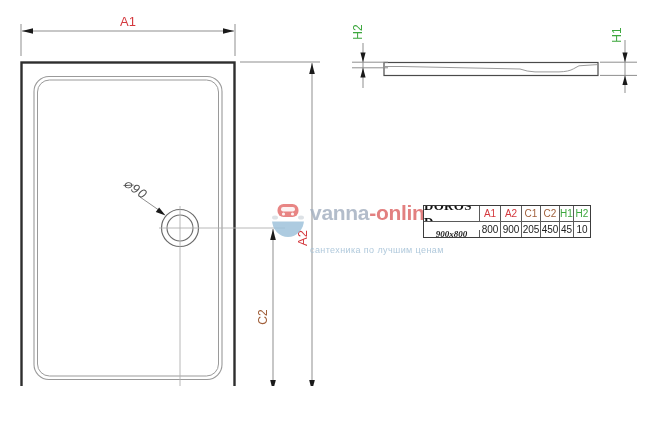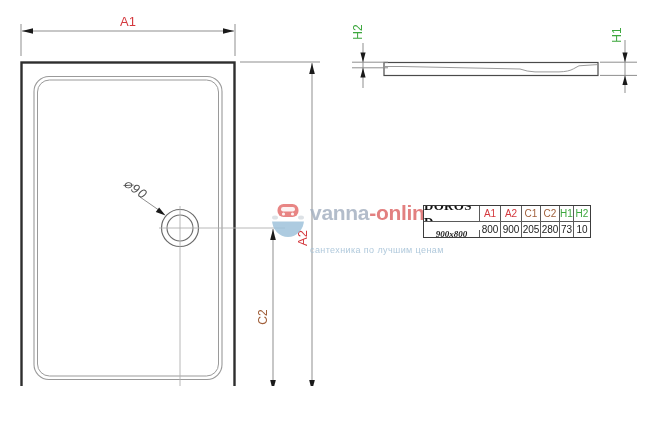--- a/index.html
+++ b/index.html
@@ -147,18 +147,18 @@
     <div class="cell" style="color: rgb(212, 56, 61);">A2</div>
     <div class="cell" style="color: rgb(160, 95, 58);">C1</div>
     <div class="cell" style="color: rgb(160, 95, 58);">C2</div>
     <div class="cell" style="color: rgb(61, 167, 62);">H1</div>
     <div class="cell" style="color: rgb(61, 167, 62);">H2</div>
 
     <div class="cell size last-row">900x800</div>
     <div class="cell val last-row">800</div>
     <div class="cell val last-row">900</div>
     <div class="cell val last-row">205</div>
-    <div class="cell val last-row">280</div>
-    <div class="cell val last-row">73</div>
+    <div class="cell val last-row">450</div>
+    <div class="cell val last-row">45</div>
     <div class="cell val last-row">10</div>
   </div>
 
 </div>
 
 </body></html>

